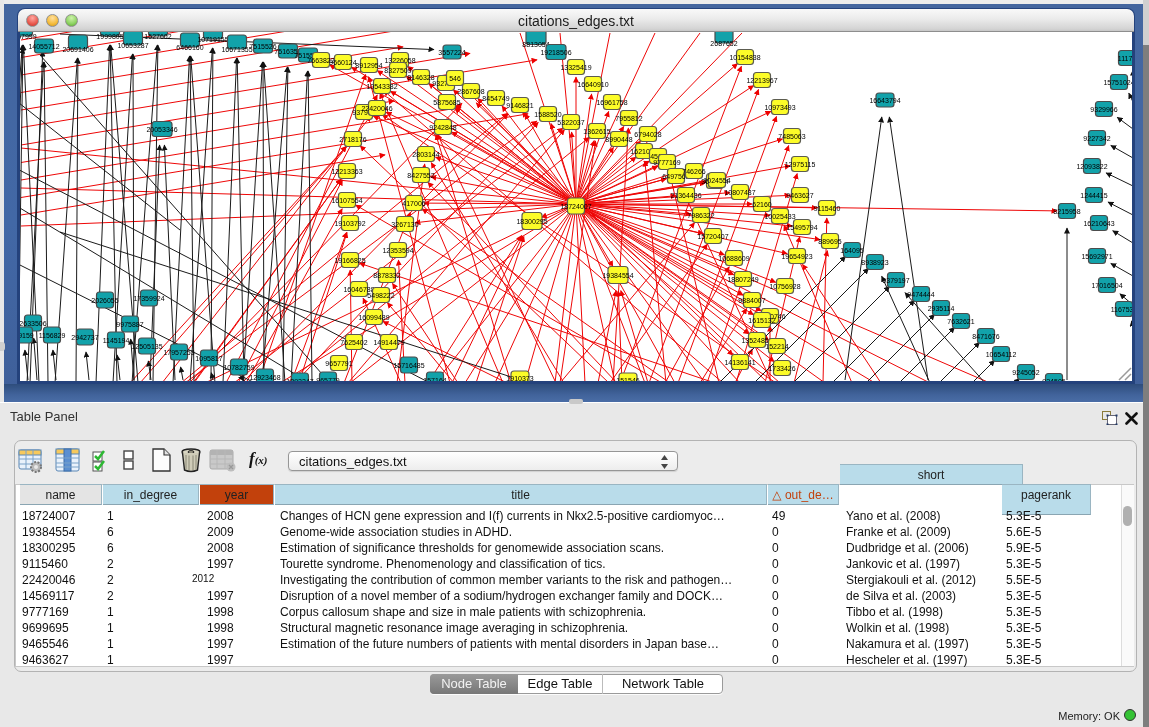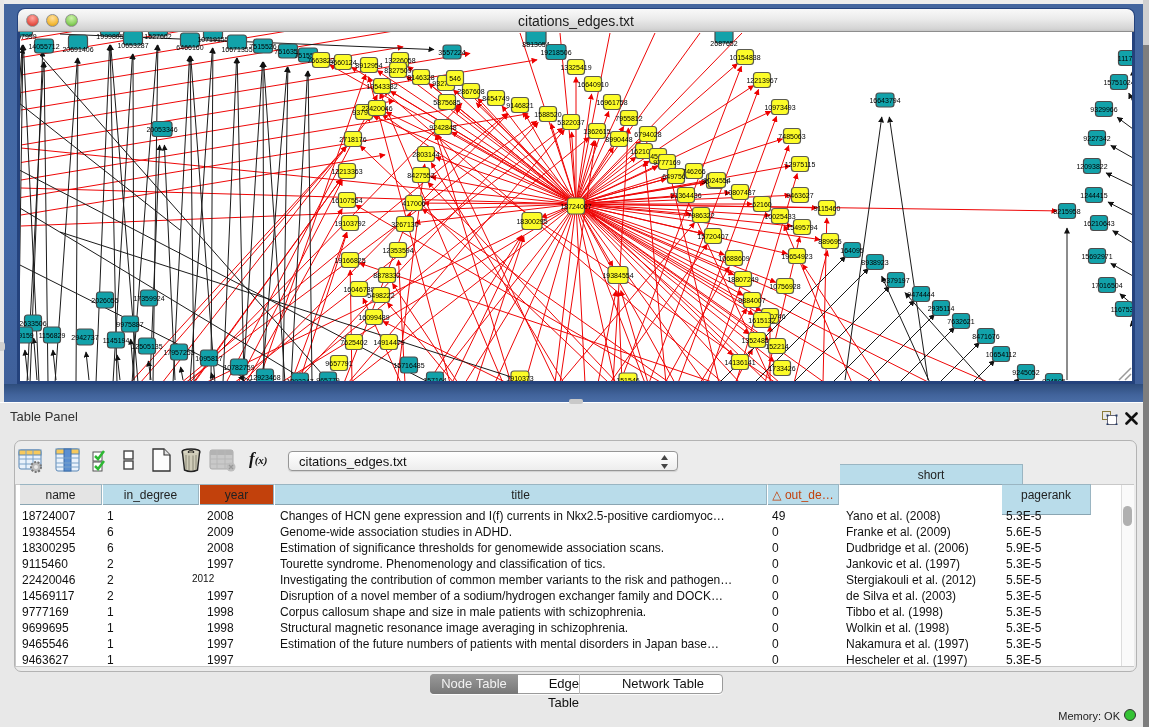--- a/index.html
+++ b/index.html
@@ -670,21 +670,21 @@
     <div style="position:absolute;left:22px;top:653px;font-size:12px;color:#111;white-space:nowrap">9463627</div>
     <div style="position:absolute;left:107px;top:653px;font-size:12px;color:#111;white-space:nowrap">1</div>
     <div style="position:absolute;left:207px;top:653px;font-size:12px;color:#111;white-space:nowrap">1997</div>
     <div style="position:absolute;left:772px;top:653px;font-size:12px;color:#111;white-space:nowrap">0</div>
     <div style="position:absolute;left:846px;top:653px;font-size:12px;color:#111;white-space:nowrap">Hescheler et al. (1997)</div>
     <div style="position:absolute;left:1006px;top:653px;font-size:12px;color:#111;white-space:nowrap">5.3E-5</div>
     <div style="position:absolute;left:1121px;top:485px;width:13px;height:181px;background:#fafafa;border-left:1px solid #ddd"></div>
     <div style="position:absolute;left:1123px;top:506px;width:9px;height:20px;background:#b0b0b0;border-radius:5px"></div>
     <div style="position:absolute;left:430px;top:674px;width:293px;height:20px;border:1px solid #9a9a9a;border-radius:4px;background:#fff;box-shadow:0 1px 0 rgba(255,255,255,.8)"></div>
     <div style="position:absolute;left:430px;top:674px;width:88px;height:20px;border-radius:4px 0 0 4px;background:linear-gradient(180deg,#9a9a9a,#777);color:#f2f2f2;font-size:13px;text-align:center;line-height:19px">Node Table</div>
-    <div style="position:absolute;left:518px;top:674px;width:62px;height:20px;color:#111;font-size:13px;text-align:right;line-height:19px;border-right:1px solid #bbb">Edge Table</div>
+    <div style="position:absolute;left:518px;top:674px;width:85px;height:20px;color:#111;font-size:13px;text-align:center;line-height:19px;border-right:1px solid #bbb">Edge Table</div>
     <div style="position:absolute;left:603px;top:674px;width:120px;height:20px;color:#111;font-size:13px;text-align:center;line-height:19px">Network Table</div>
     <div style="position:absolute;left:1040px;top:710px;width:80px;text-align:right;font-size:11px;color:#222">Memory: OK</div>
     <div style="position:absolute;left:1124px;top:709px;width:12px;height:12px;border-radius:50%;background:#35c335;border:1.5px solid #333"></div>
     <div style="position:absolute;left:1143px;top:0;width:6px;height:45px;background:#d0d0d0"></div>
     <div style="position:absolute;left:1143px;top:45px;width:6px;height:682px;background:#7e7e7e"></div>
     <div style="position:absolute;left:0;top:0;width:1143px;height:4px;background:#ececec"></div>
     <div style="position:absolute;left:0;top:0;width:4px;height:402px;background:#e8e8e8"></div>
     <div style="position:absolute;left:0;top:342px;width:5px;height:9px;background:#cfcfcf;border-radius:0 3px 3px 0"></div>
     <div style="position:absolute;left:569px;top:399px;width:14px;height:5px;background:#c9c9c9;border-radius:2px"></div>
   </div>

